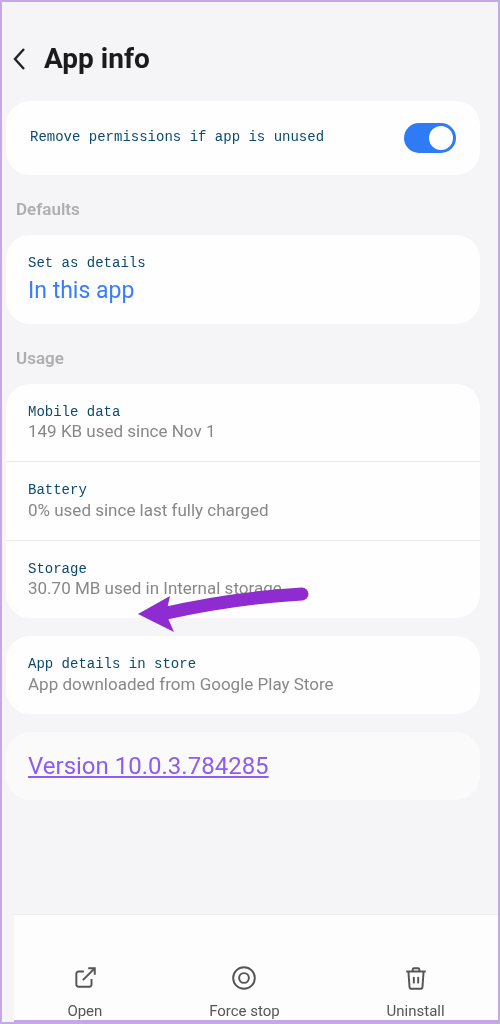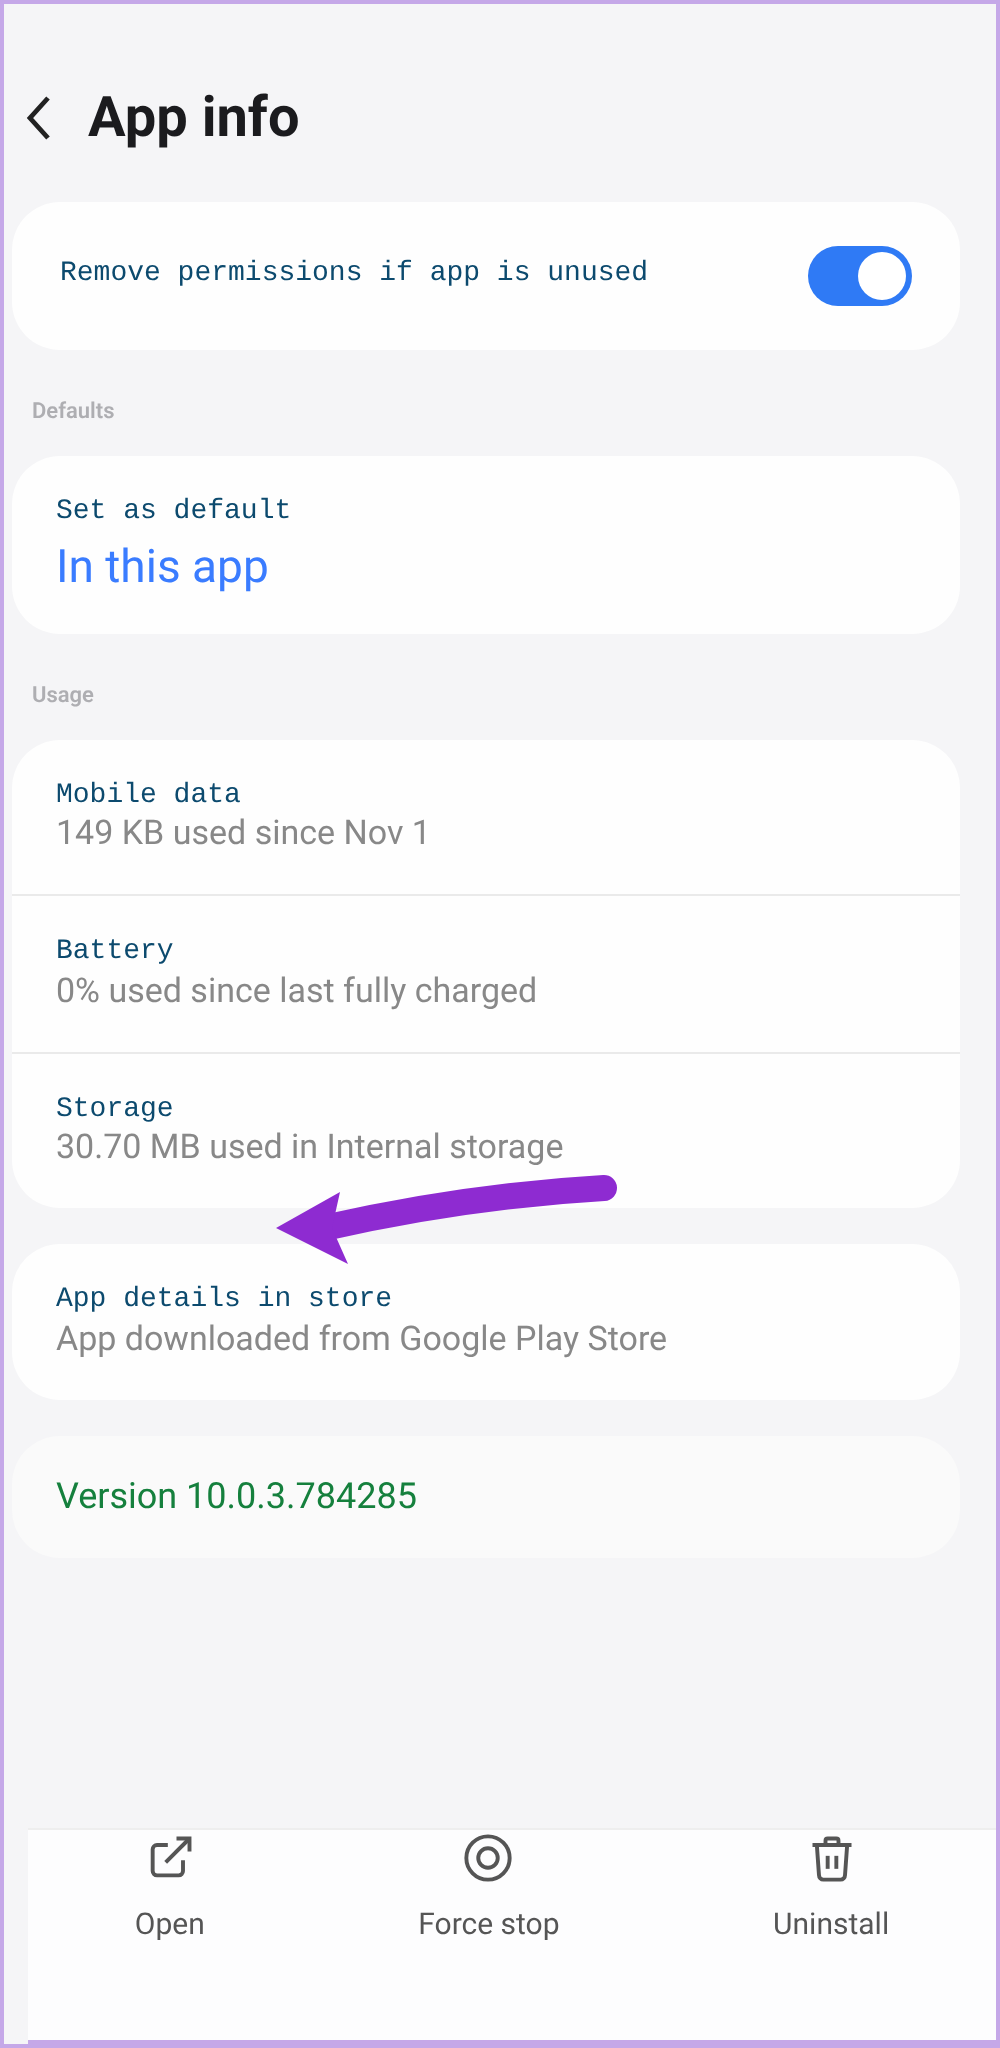--- a/index.html
+++ b/index.html
@@ -53,50 +53,50 @@
       font-size: 17px;
       color: #888;
       margin-top: 0;
     }
     .row-link {
       font-size: 23px;
       color: #3a7cff;
       margin-top: 4px;
     }
     .section-label {
-      font-size: 11px;
+      font-size: 17px;
       font-weight: 600;
       color: #aeaeb2;
       padding: 6px 6px 16px 10px;
     }
     .toggle {
       flex: 0 0 auto;
       width: 52px;
       height: 30px;
       background: #2f7af5;
       border-radius: 30px;
       position: relative;
     }
     .toggle .knob {
       position: absolute;
       top: 3px; right: 3px;
       width: 24px; height: 24px;
       background: #fff;
       border-radius: 50%;
     }
     .version-card { background: #fafafa; }
-    .version-text { color: #15803d; font-size: 18px; }
+    .version-text { color: #8b5cf6; font-size: 24px; text-decoration: underline; }
 
     .bottom-bar {
       position: absolute;
       bottom: 0; left: 12px; right: 0;
       height: 108px;
       display: flex;
       justify-content: space-around;
-      align-items: flex-start;
+      align-items: flex-end;
       background: #fdfdfe;
       border-top: 1px solid #eee;
       border-bottom: 2px solid #c5a8e8;
     }
     .nav-item {
       display: flex;
       flex-direction: column;
       align-items: center;
       gap: 10px;
       color: #555;
@@ -133,21 +133,21 @@
       <div class="row-title" style="max-width:330px;">Remove permissions if app is unused</div>
       <div class="toggle">
         <div class="knob"></div>
       </div>
     </div>
   </div>
 
   <div class="section-label">Defaults</div>
   <div class="card">
     <div class="row">
-      <div class="row-title">Set as default</div>
+      <div class="row-title">Set as details</div>
       <div class="row-link">In this app</div>
     </div>
   </div>
 
   <div class="section-label">Usage</div>
   <div class="card">
     <div class="row">
       <div class="row-title">Mobile data</div>
       <div class="row-subtitle">149 KB used since Nov 1</div>
     </div>

